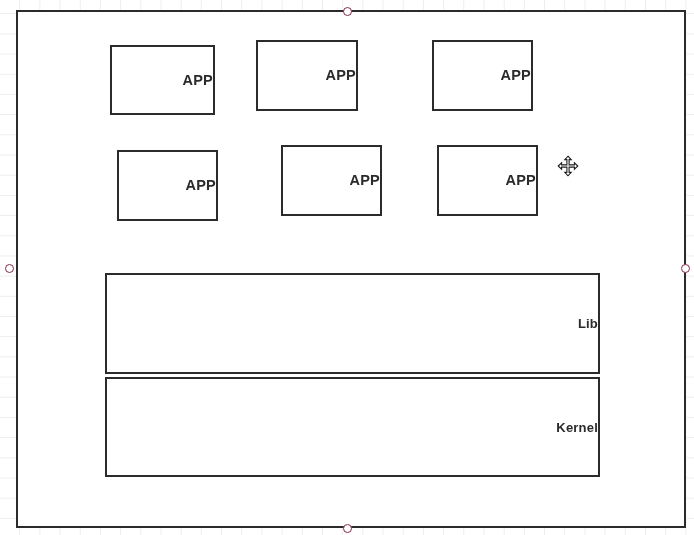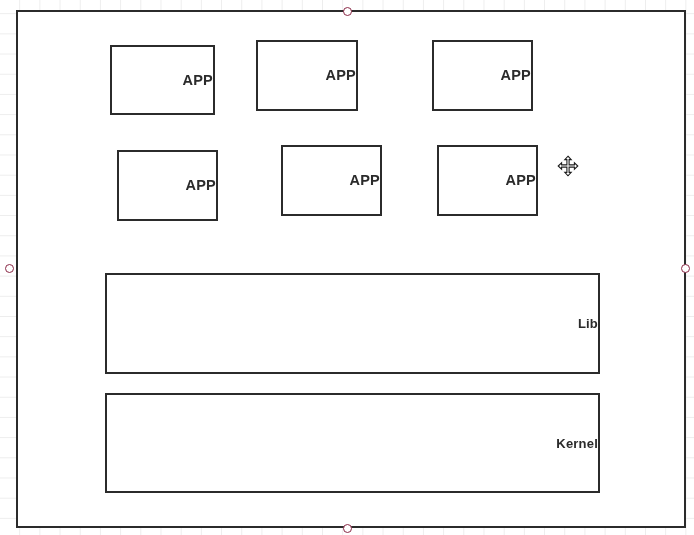--- a/index.html
+++ b/index.html
@@ -92,21 +92,21 @@
       </div>
       <div class="shape" style="left: 437px; top: 145px; width: 101px; height: 71px;">
         <span class="shape-label app-label">APP</span>
       </div>
     </div>
 
   <div id="stack-boxes">
       <div class="shape" style="left: 105px; top: 273px; width: 495px; height: 101px;">
         <span class="shape-label stack-label">Lib</span>
       </div>
-      <div class="shape" style="left: 105px; top: 393px; width: 495px; height: 100px;">
+      <div class="shape" style="left: 105px; top: 377px; width: 495px; height: 100px;">
         <span class="shape-label stack-label">Kernel</span>
       </div>
     </div>
 
   <div id="handles">
       <div class="handle" style="left: 342.5px; top: 6.5px; border-color: rgb(138, 40, 70);"></div>
       <div class="handle" style="left: 4.5px; top: 263.5px; border-color: rgb(138, 40, 70);"></div>
       <div class="handle" style="left: 680.5px; top: 263.5px; border-color: rgb(138, 40, 70);"></div>
       <div class="handle" style="left: 342.5px; top: 523.5px; border-color: rgb(138, 40, 70);"></div>
     </div>

